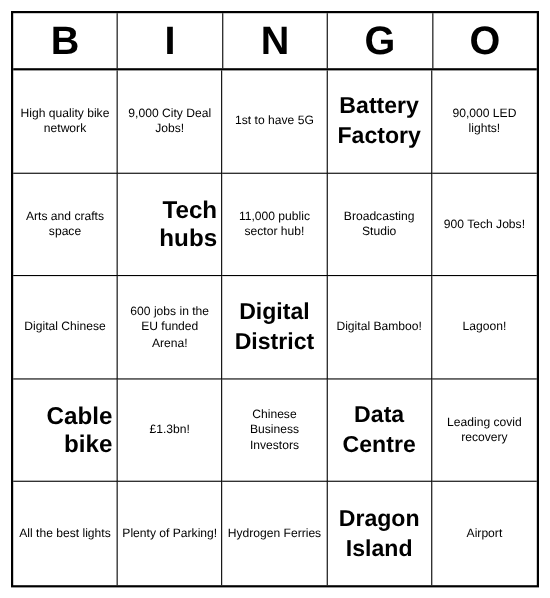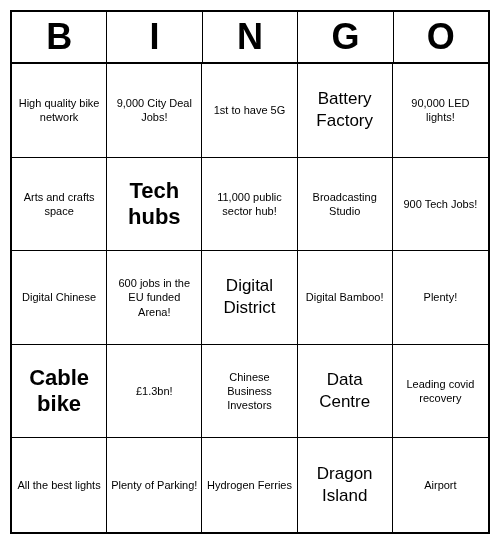--- a/index.html
+++ b/index.html
@@ -68,25 +68,26 @@
     }
 
     .bingo-cell:nth-child(n+21) {
       border-bottom: none;
     }
 
     .large-text {
       font-size: 22px;
       font-weight: bold;
       line-height: 1.2;
+      text-align: right;
     }
 
     .medium-large {
-      font-size: 17px;
-      font-weight: normal;
+      font-size: 21px;
+      font-weight: bold;
     }
   </style>
 </head>
 <body>
 
 <div class="bingo-card">
   <div class="bingo-header">
   <div class="bingo-header-cell">B</div>
       <div class="bingo-header-cell">I</div>
       <div class="bingo-header-cell">N</div>
@@ -130,21 +131,21 @@
       <div class="bingo-cell">
         <span>600 jobs in the EU funded Arena!</span>
       </div>
       <div class="bingo-cell">
         <span class="medium-large">Digital District</span>
       </div>
       <div class="bingo-cell">
         <span>Digital Bamboo!</span>
       </div>
       <div class="bingo-cell">
-        <span>Plenty!</span>
+        <span>Lagoon!</span>
       </div>
       <div class="bingo-cell">
         <span class="large-text">Cable bike</span>
       </div>
       <div class="bingo-cell">
         <span>£1.3bn!</span>
       </div>
       <div class="bingo-cell">
         <span>Chinese Business Investors</span>
       </div>

